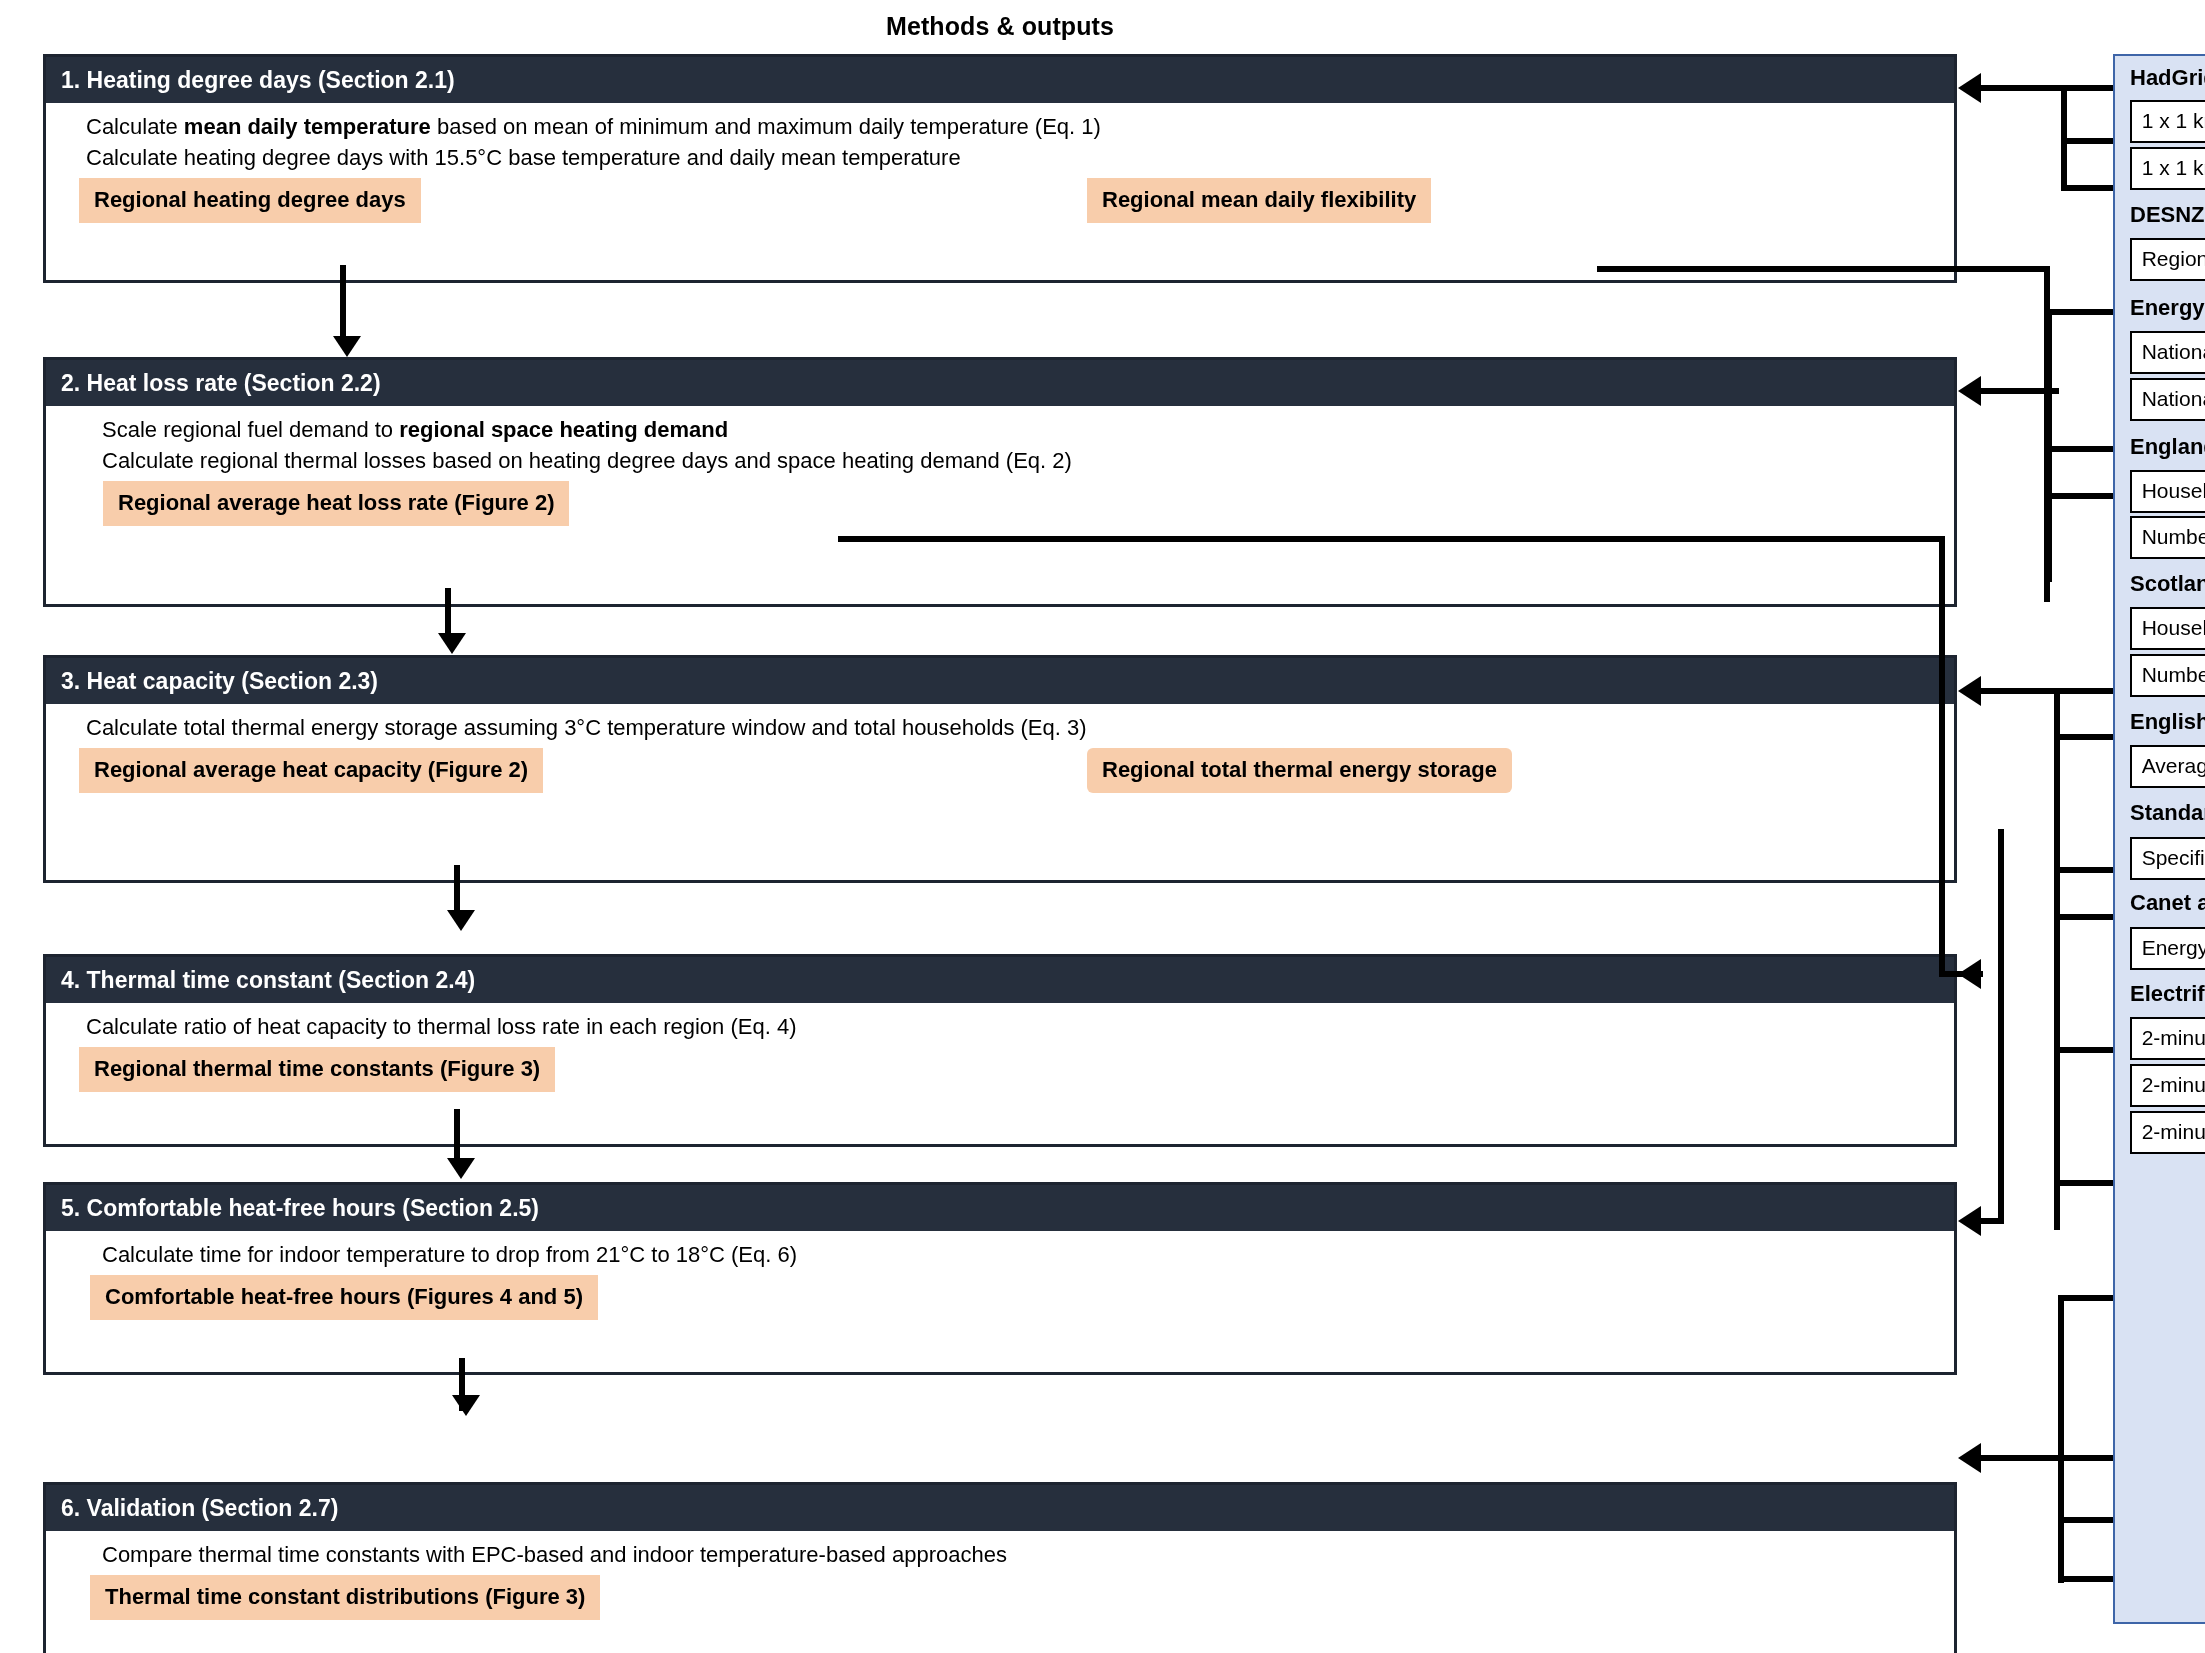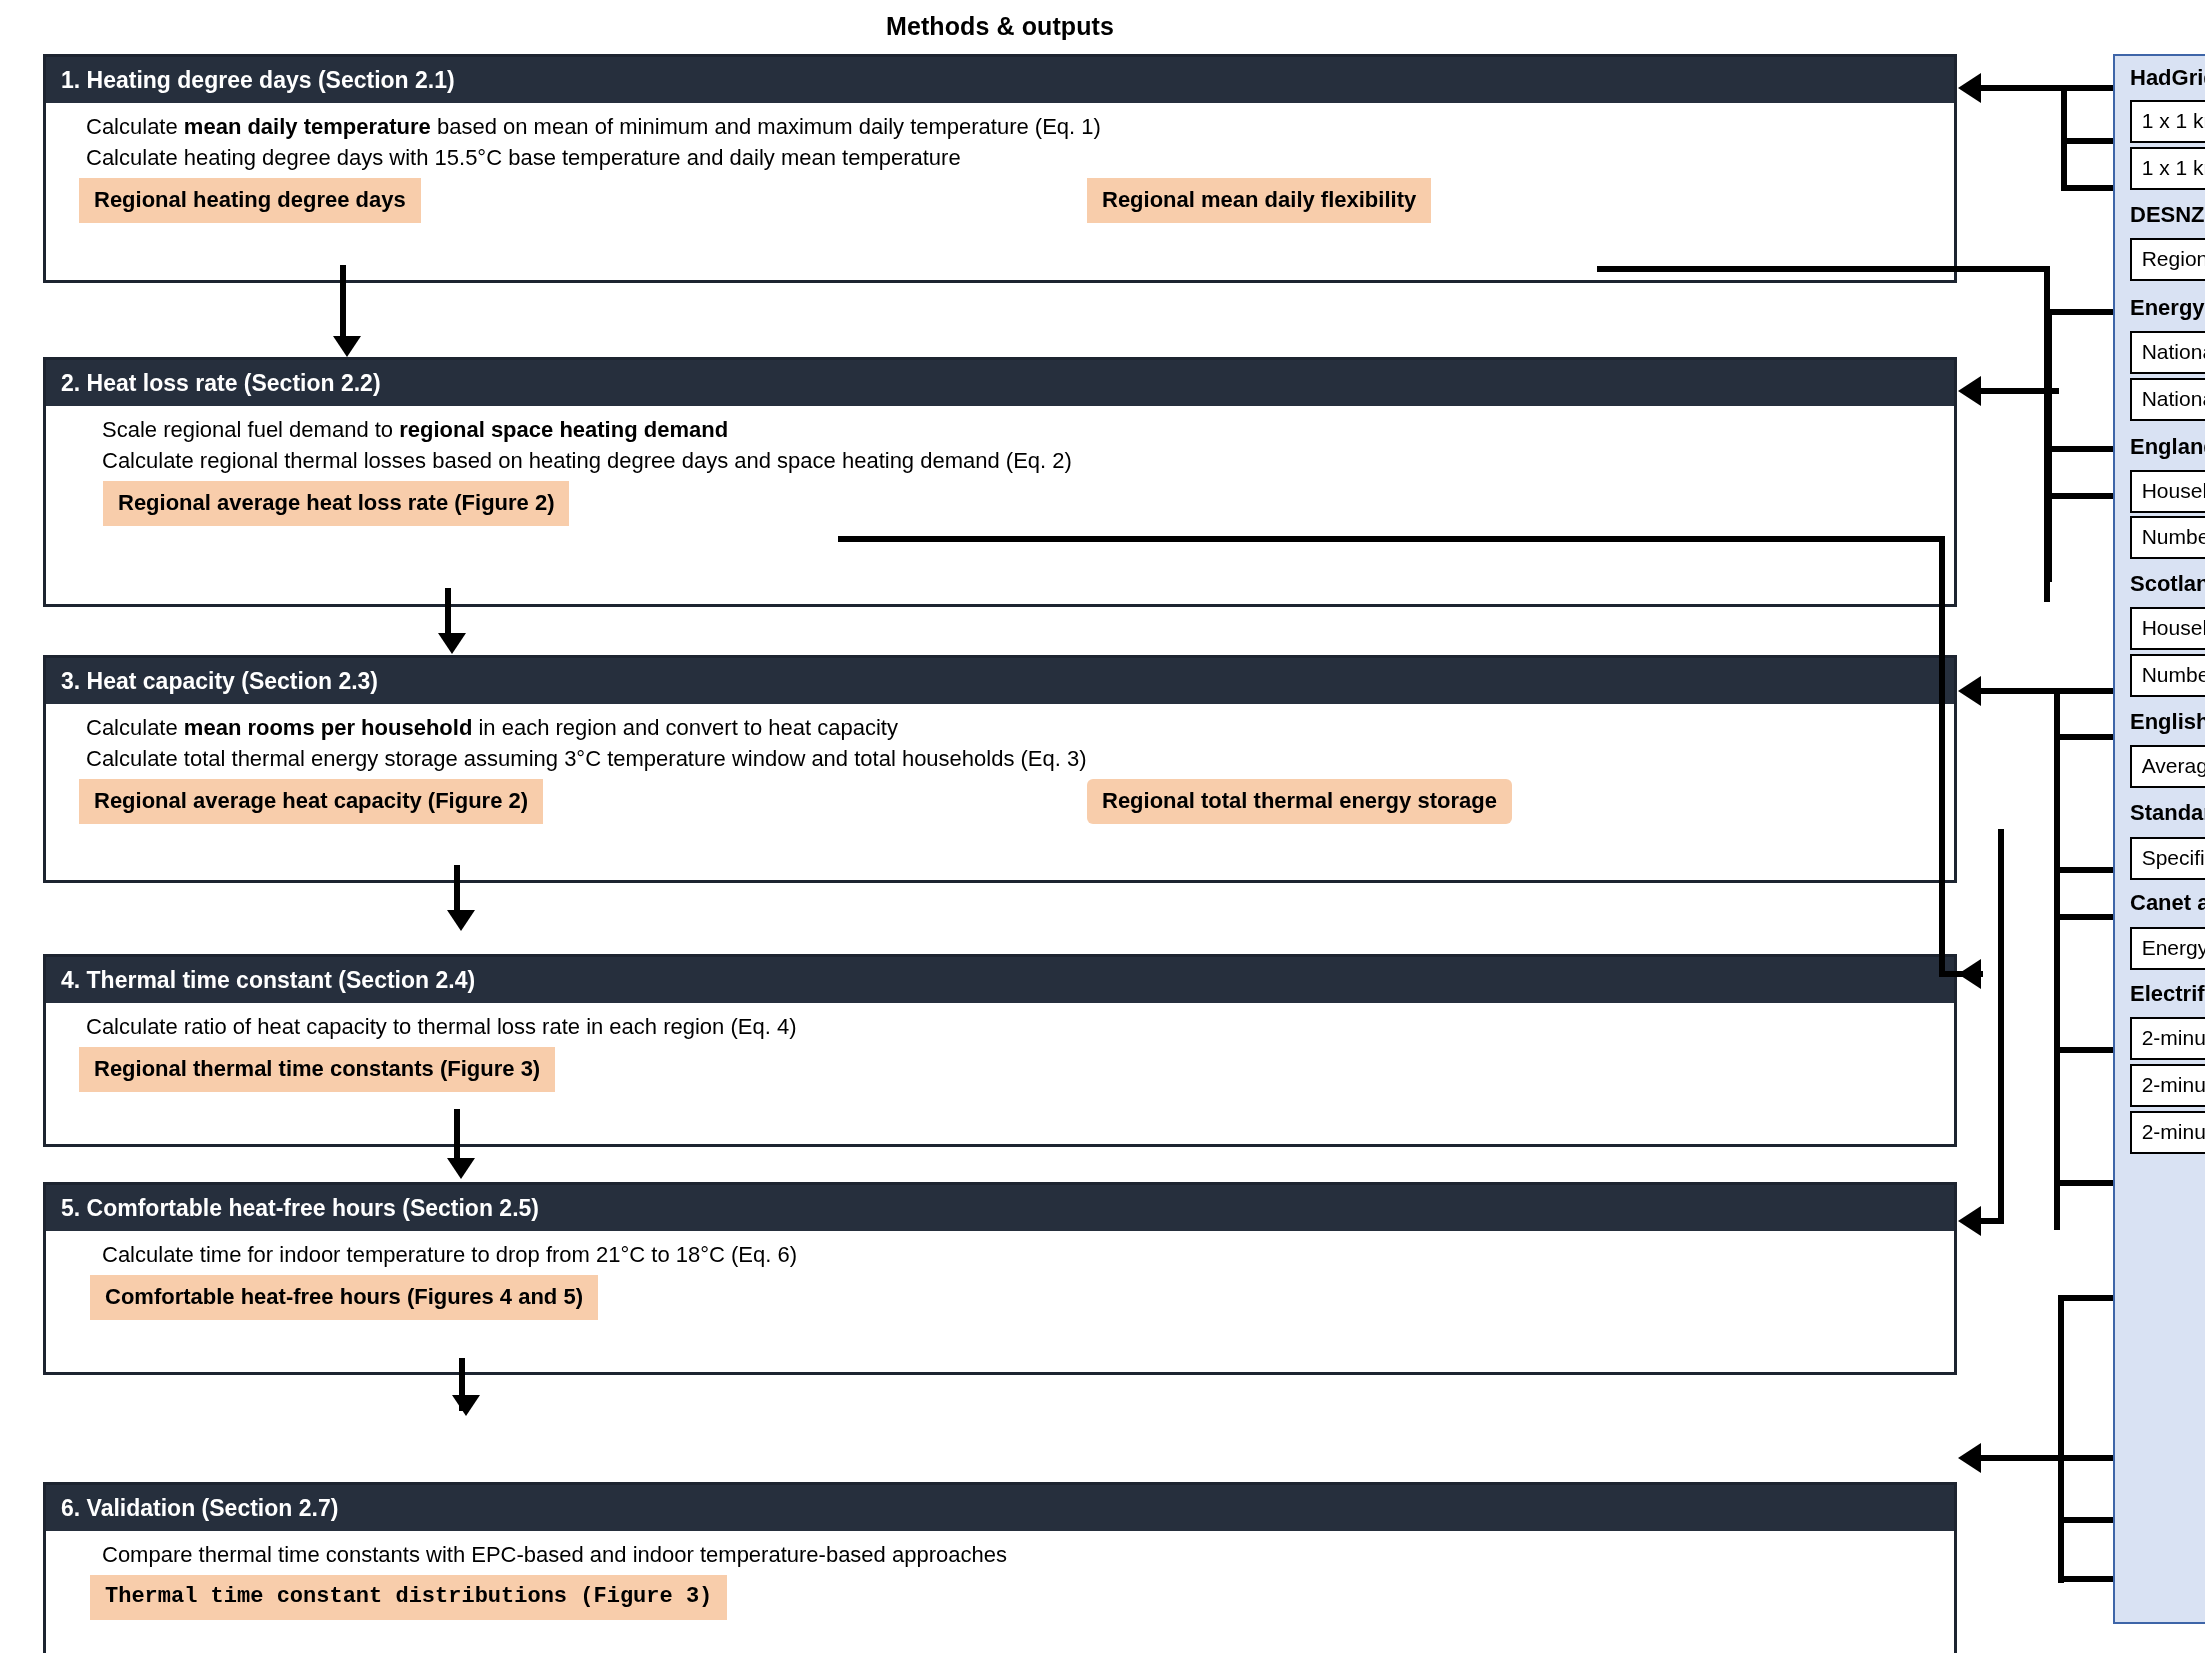--- a/index.html
+++ b/index.html
@@ -81,23 +81,20 @@
     <div class="pill-row">
       <div class="pill" style="left:57px;">Regional average heat loss rate (Figure 2)</div>
     </div>
   </div>
 </div>
 
 <div class="stage" id="stage-3" style="top:655px;height:228px;">
   <div class="stage-head">3. Heat capacity (Section 2.3)</div>
   <div class="stage-body">
     <div class="stage-line">
-      <span>Calculate </span><b>mean rooms per household</b><span> in each region and convert to heat capacity</span>
-    </div>
-    <div class="stage-line">
       <span>Calculate total thermal energy storage assuming 3°C temperature window and total households (Eq. 3)</span>
     </div>
     <div class="pill-row">
       <div class="pill" style="left:33px;">Regional average heat capacity (Figure 2)</div>
       <div class="pill" style="left:1041px;border-radius:6px;">Regional total thermal energy storage</div>
     </div>
   </div>
 </div>
 
 <div class="stage" id="stage-4" style="top:933px;height:193px;margin-top:21px;">
@@ -124,21 +121,21 @@
   </div>
 </div>
 
 <div class="stage" id="stage-6" style="top:1482px;height:197px;">
   <div class="stage-head">6. Validation (Section 2.7)</div>
   <div class="stage-body">
     <div class="stage-line indent-s">
       <span>Compare thermal time constants with EPC-based and indoor temperature-based approaches</span>
     </div>
     <div class="pill-row">
-      <div class="pill" style="left:44px;font-family:Liberation Mono, monospace;">Thermal time constant distributions (Figure 3)</div>
+      <div class="pill" style="left:44px;">Thermal time constant distributions (Figure 3)</div>
     </div>
   </div>
 </div>
 
 <div class="ln" style="left:340px;top:265px;width:6.2px;height:75px;"></div>
 <div class="arrow-d" style="left:333px;top:336px;"></div>
 
 <div class="ln" style="left:445px;top:588px;width:6.2px;height:49px;"></div>
 <div class="arrow-d" style="left:438px;top:633px;"></div>
 

